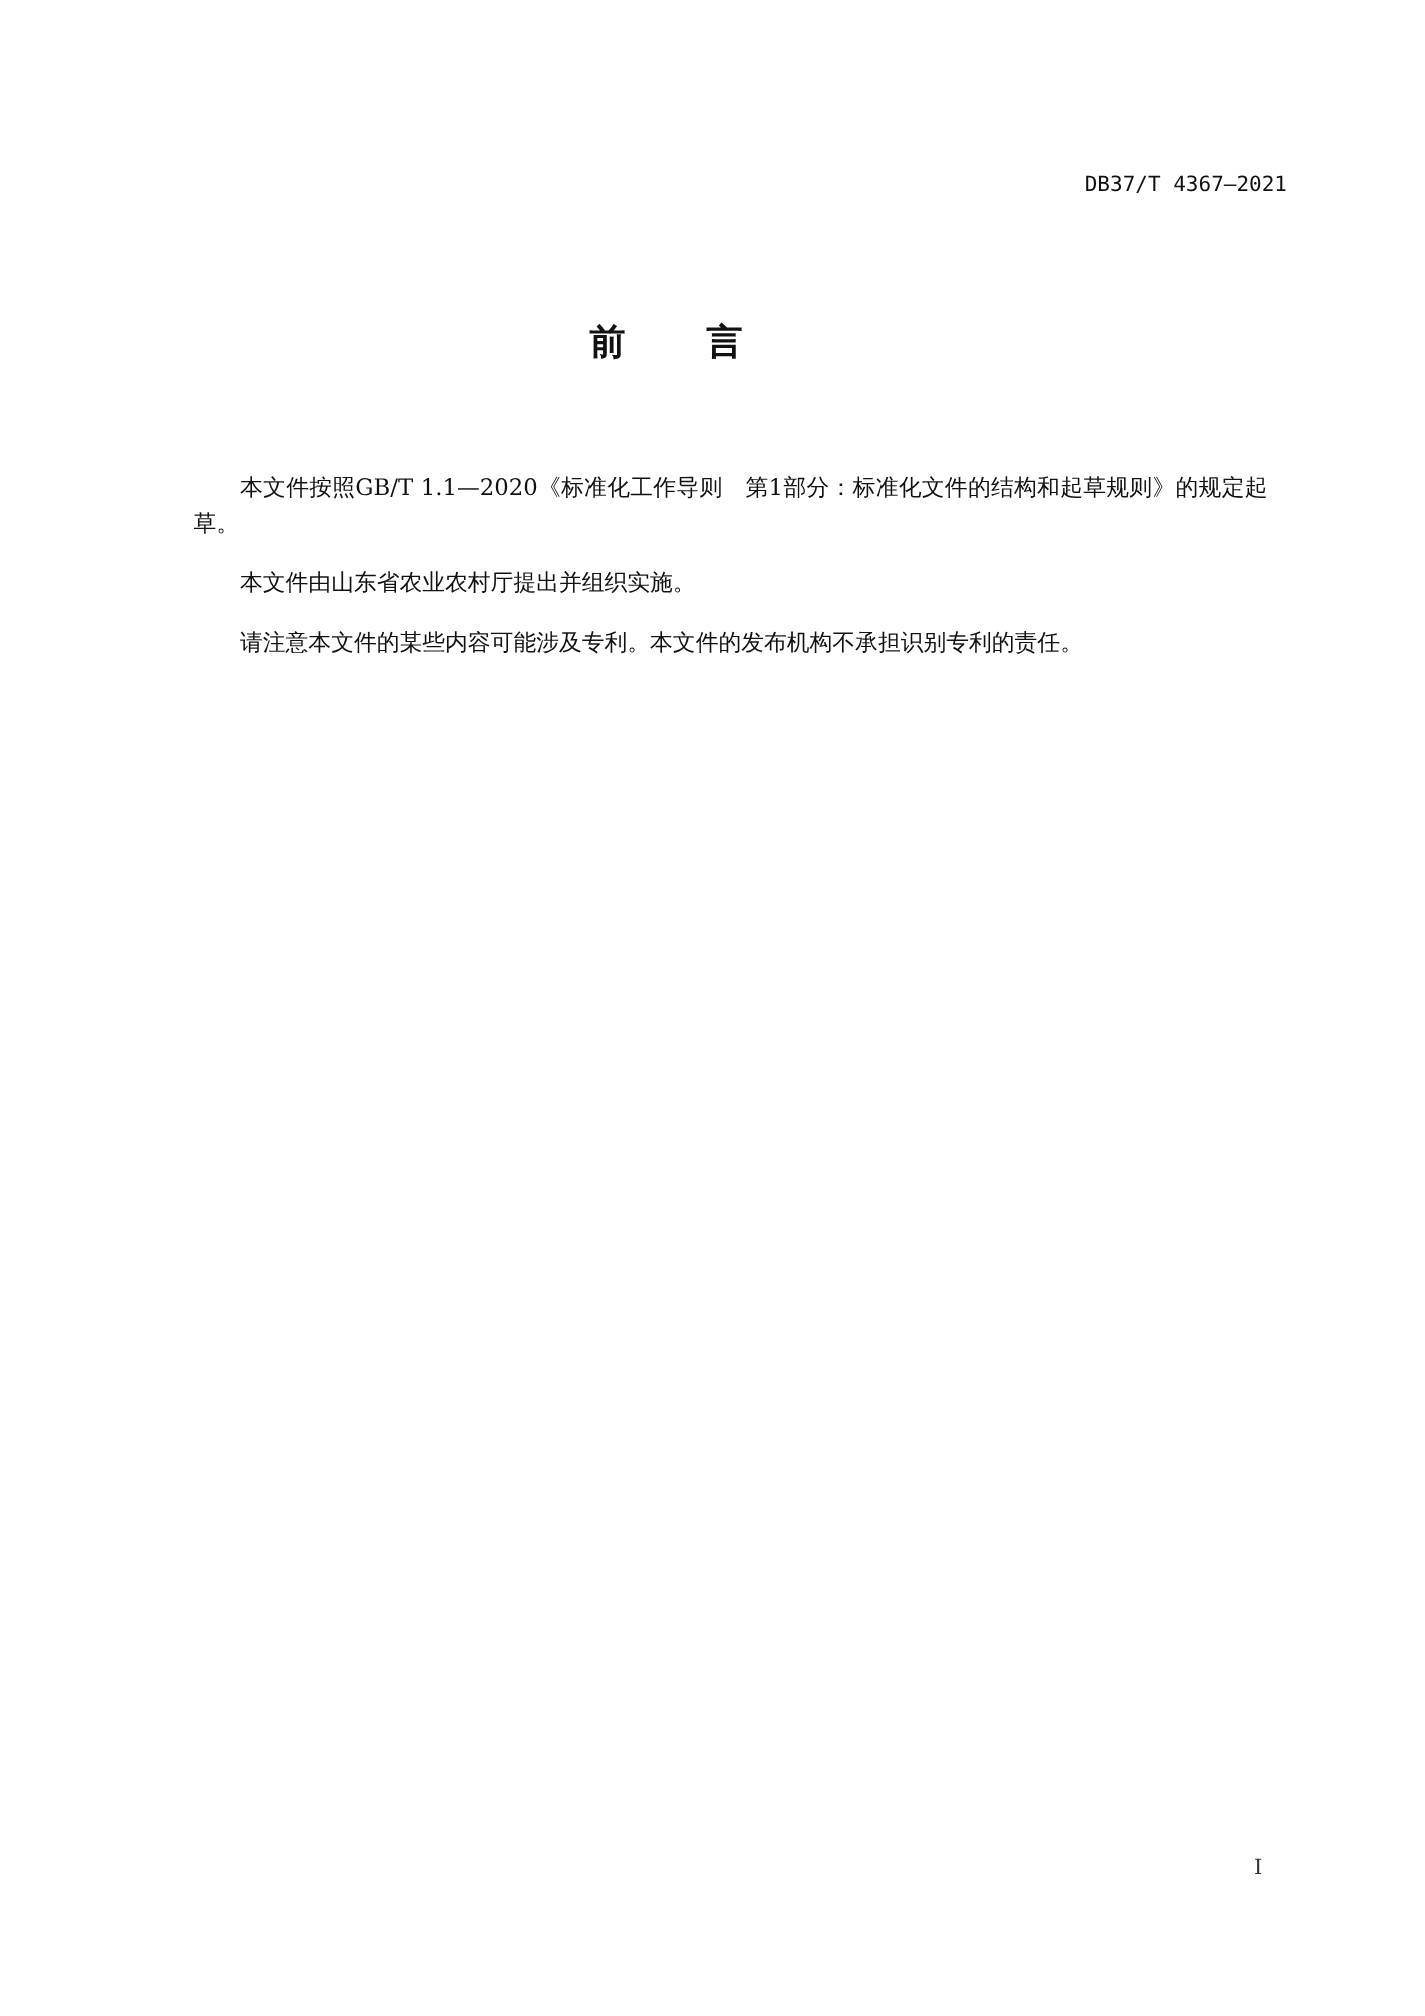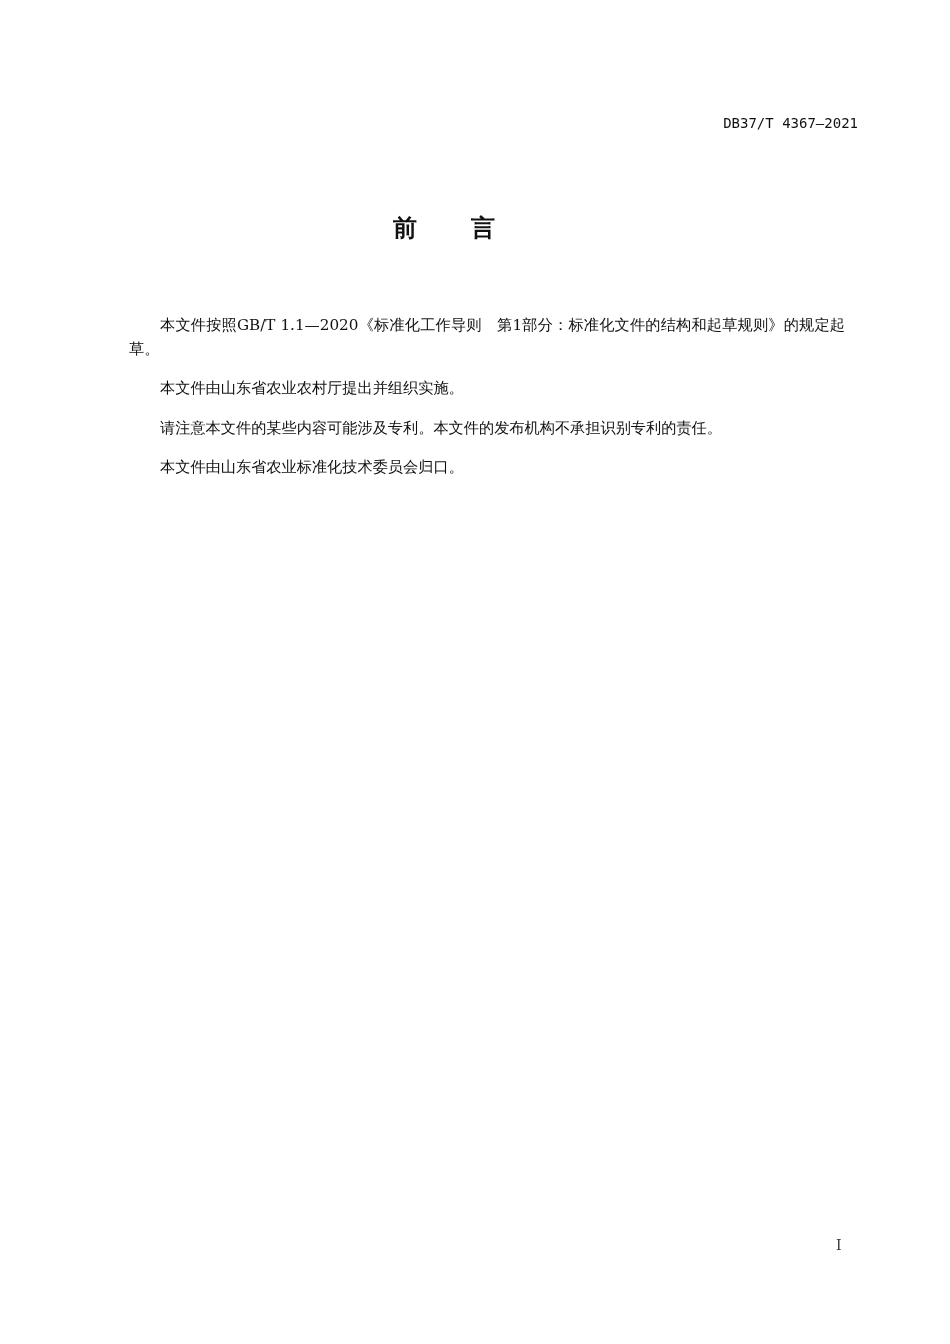--- a/index.html
+++ b/index.html
@@ -37,17 +37,16 @@
   <div class="std-code">DB37/T 4367—2021</div>
 
   <div class="title">
     <span>前</span><span class="gap"></span><span>言</span>
   </div>
 
   <div class="body">
     <p>本文件按照GB/T 1.1—2020《标准化工作导则　第1部分：标准化文件的结构和起草规则》的规定起草。</p>
     <p>本文件由山东省农业农村厅提出并组织实施。</p>
     <p>请注意本文件的某些内容可能涉及专利。本文件的发布机构不承担识别专利的责任。</p>
-    <p>本文件由山东省农业标准化技术委员会归口。</p>
   </div>
 
   <div class="page-num">I</div>
 </div>
 
 </body></html>

